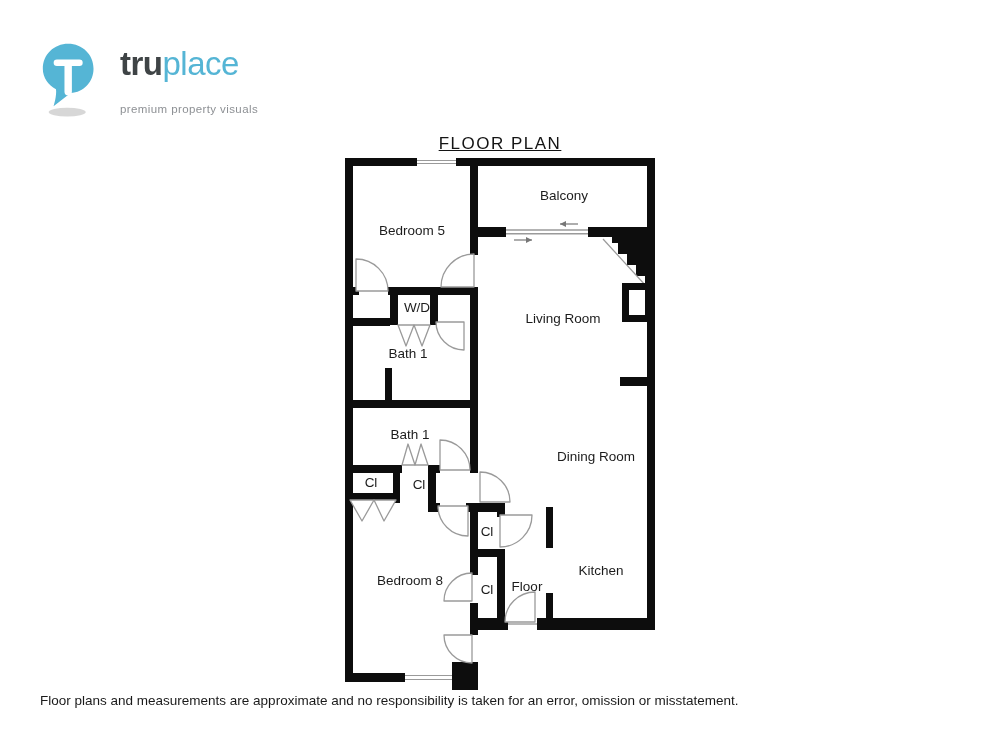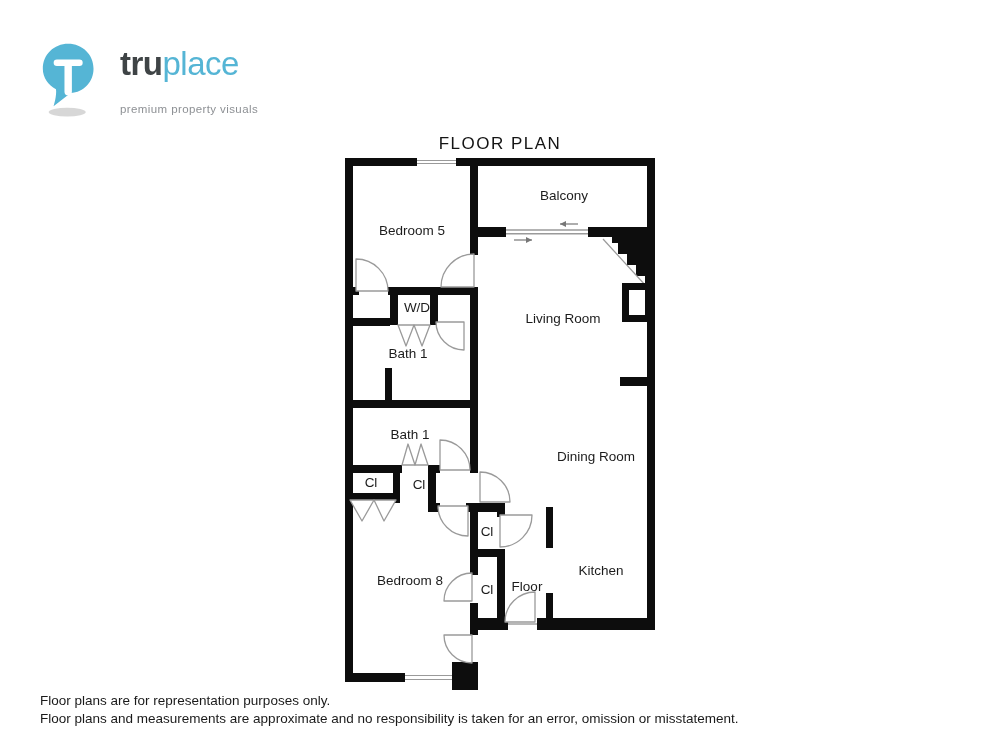--- a/index.html
+++ b/index.html
@@ -10,21 +10,21 @@
   .logo{position:absolute;left:36px;top:34px;display:flex;align-items:center;}
   .logo-pin{width:78px;height:86px;}
   .logo-text{margin-left:6px;margin-top:8px;}
   .brand{font-size:33px;line-height:33px;letter-spacing:-0.5px;font-weight:bold;}
   .brand .b1{color:#3f4446;}
   .brand .b2{color:#55b5d5;font-weight:normal;}
   .tagline{margin-top:23px;font-size:11.5px;color:#8d9094;letter-spacing:0.4px;}
 
   
   .plan-title{position:absolute;left:500px;top:134px;transform:translateX(-50%);
-    font-size:17px;color:#141414;letter-spacing:1.5px;white-space:nowrap;}
+    font-size:17px;color:#141414;letter-spacing:1.5px;white-space:nowrap;text-decoration:underline;}
 
   
   .plan-svg{position:absolute;left:0;top:0;}
   .room-label{position:absolute;transform:translate(-50%,-50%);font-size:13.5px;
     color:#1c1c1c;white-space:nowrap;}
 
   
   .footer{position:absolute;left:40px;top:692px;font-size:13.5px;color:#1a1a1a;line-height:17.5px;}
 </style>
 </head>
@@ -149,17 +149,16 @@
   <div class="room-label" style="left:596px;top:456px">Dining Room</div>
   <div class="room-label" style="left:371px;top:482px">Cl</div>
   <div class="room-label" style="left:419px;top:484px">Cl</div>
   <div class="room-label" style="left:487px;top:531px">Cl</div>
   <div class="room-label" style="left:410px;top:580px">Bedroom 8</div>
   <div class="room-label" style="left:487px;top:589px">Cl</div>
   <div class="room-label" style="left:527px;top:586px">Floor</div>
   <div class="room-label" style="left:601px;top:570px">Kitchen</div>
 
   <div class="footer">
-    <div>Floor plans are for representation purposes only.</div>
     <div>Floor plans and measurements are approximate and no responsibility is taken for an error, omission or misstatement.</div>
   </div>
 
 </div>
 
 </body></html>

